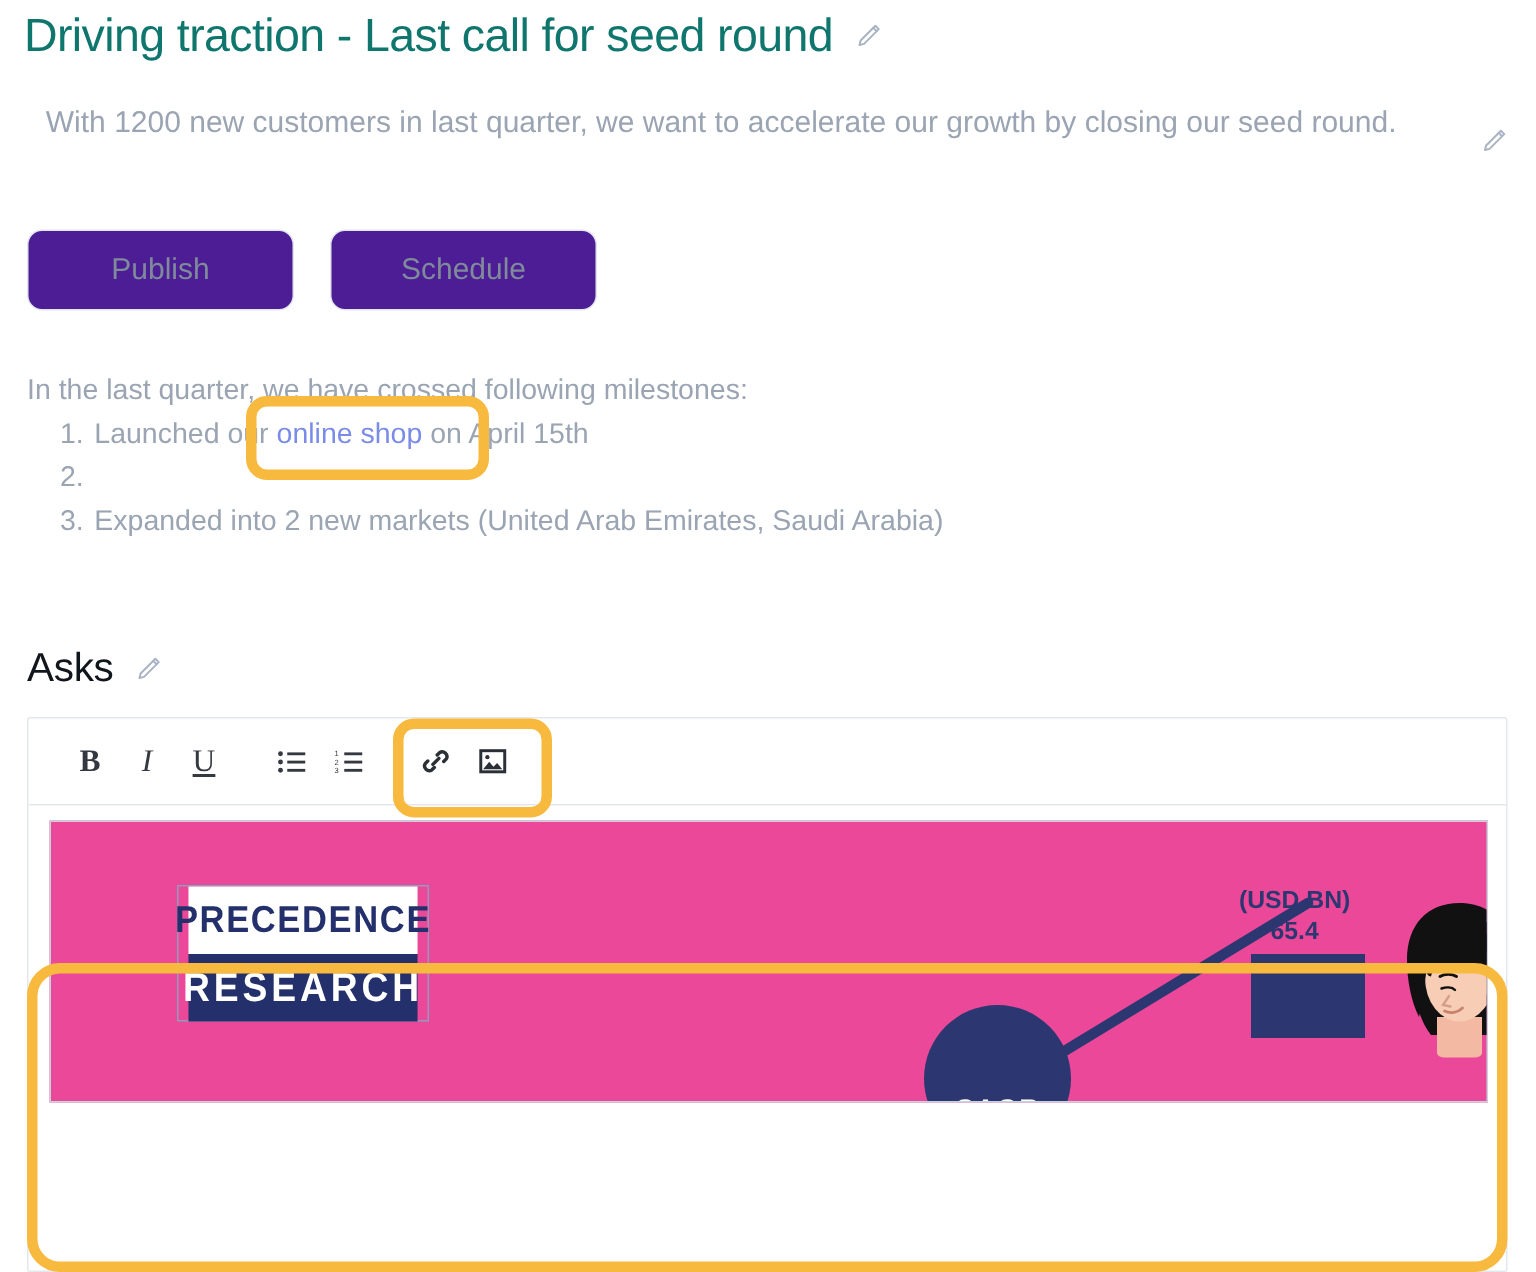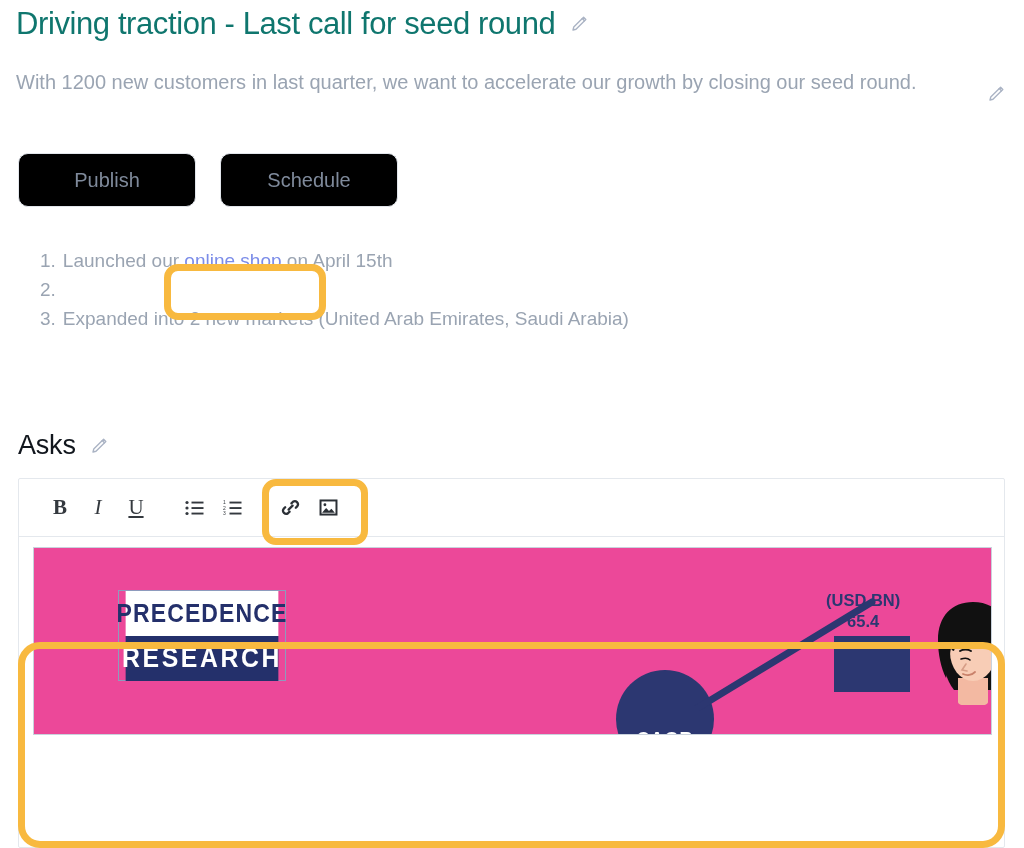--- a/index.html
+++ b/index.html
@@ -23,28 +23,28 @@
   }
   .pencil { display: inline-block; width: 20px; height: 20px; flex: none; }
   .pencil svg { display: block; width: 100%; height: 100%; }
 
   .subtitle-wrap {
     position: absolute; left: 16px; top: 66px; width: 990px;
     display: flex; align-items: flex-start; justify-content: space-between;
   }
   .subtitle {
     width: 915px; font-size: 20px; line-height: 33px;
-    color: #9aa4b2; font-weight: 400;
+    color: #9aa4b2; font-weight: 400; text-align: right;
   }
   .subtitle-pencil { margin-top: 18px; width: 20px; height: 20px; flex: none; }
 
   
   .btn-row { position: absolute; left: 18px; top: 153px; display: flex; gap: 24px; }
   .btn {
-    border: 1px solid #e2e6ec; background: #000000; border-radius: 10px;
+    border: 1px solid #e2e6ec; background: #4c1d95; border-radius: 10px;
     height: 54px; min-width: 178px; padding: 0 22px;
     font-size: 20px; color: #7f8a9b; font-family: "Liberation Sans", sans-serif;
     cursor: pointer; display: flex; align-items: center; justify-content: center;
   }
 
   
   .milestones { position: absolute; left: 18px; top: 246px; width: 820px; }
   .mile-intro { font-size: 19px; color: #9aa4b2; line-height: 29px; }
   .mile-list { margin: 0; padding: 0 0 0 22px; list-style: none; }
   .mile-item {
@@ -170,20 +170,21 @@
       </svg>
     </span>
   </div>
 
   <div class="btn-row">
     <button class="btn">Publish</button>
     <button class="btn">Schedule</button>
   </div>
 
   <div class="milestones">
+    <div class="mile-intro">In the last quarter, we have crossed following milestones:</div>
     <ul class="mile-list">
       <li class="mile-item">
         <span class="mile-num">1.</span>
         <span><span>Launched our </span><span class="inline-link">online shop</span><span> on April 15th</span></span>
       </li>
       <li class="mile-item">
         <span class="mile-num">2.</span>
       </li>
       <li class="mile-item">
         <span class="mile-num">3.</span>

